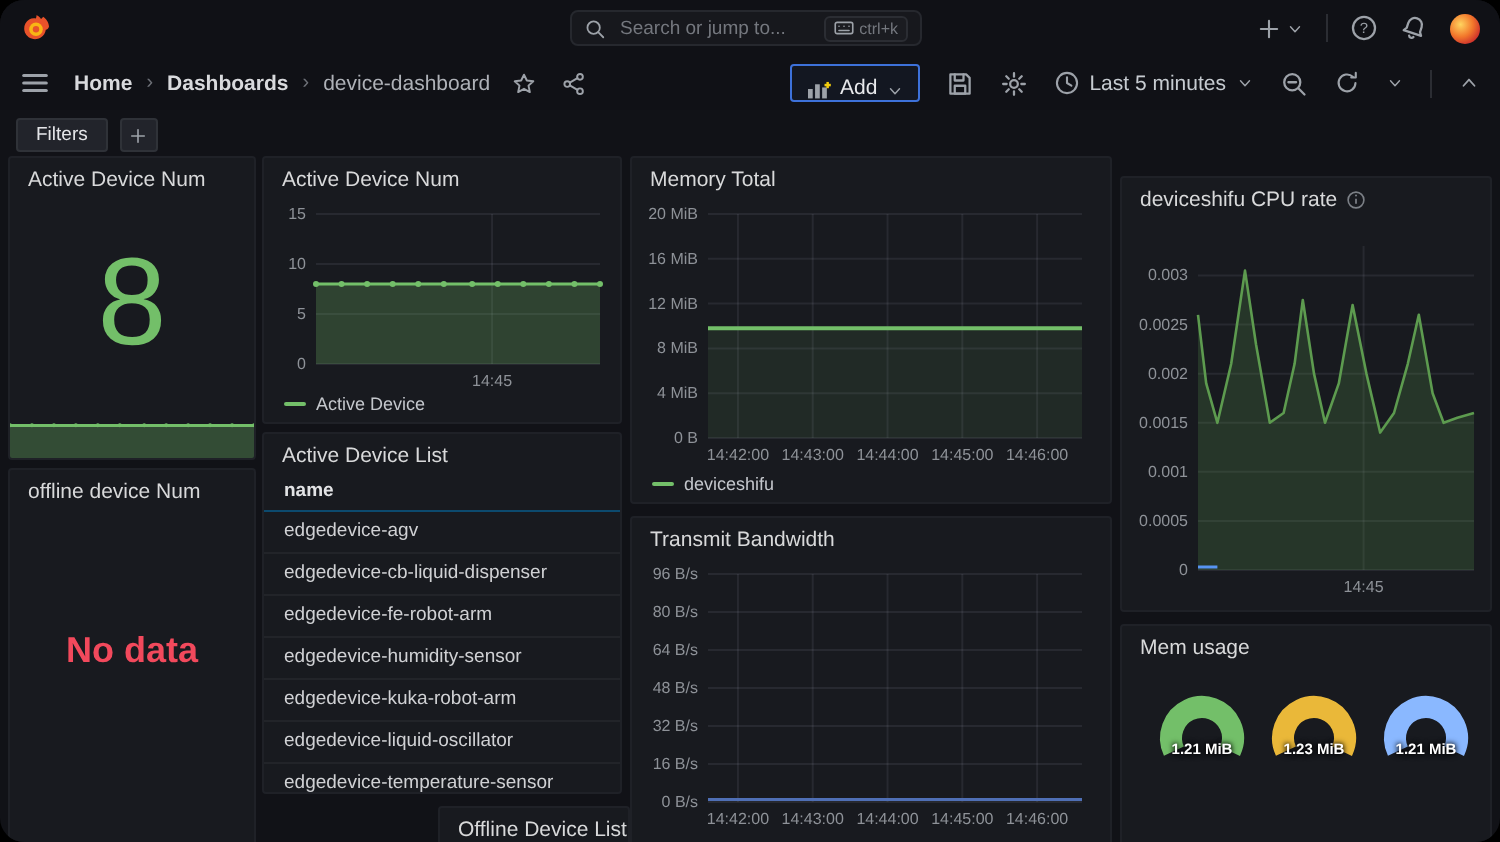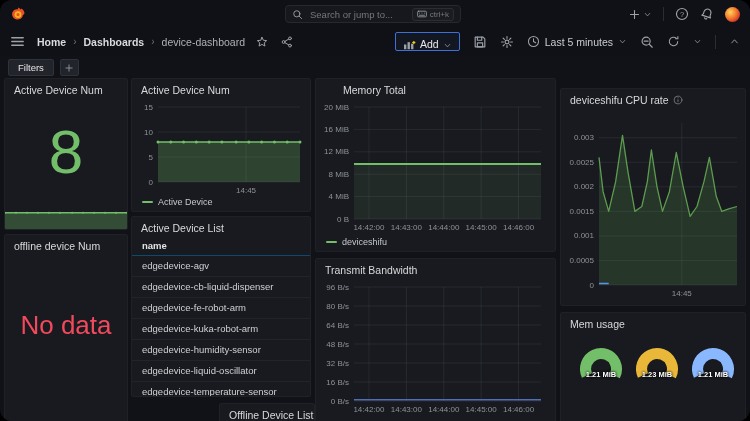--- a/index.html
+++ b/index.html
@@ -43,31 +43,31 @@
   
   .panel{position:absolute;background:#181a1f;border:1px solid #1f2127;border-radius:2px;box-sizing:border-box;overflow:hidden;}
   .ptitle{font-size:10.5px;font-weight:500;color:#d8d9da;padding:5px 9px 2px;white-space:nowrap;overflow:hidden;
     display:flex;align-items:center;gap:4px;}
   #p-active-stat{left:4px;top:78px;width:124px;height:152px;}
   .stat-value{position:absolute;left:0;right:0;top:20px;bottom:26px;display:flex;align-items:center;
     justify-content:center;font-size:62px;font-weight:500;}
   .spark{position:absolute;left:0;right:0;bottom:0;height:21px;}
   #p-offline-stat{left:4px;top:234px;width:124px;height:196px;}
   .nodata{position:absolute;left:0;right:0;top:55px;height:70px;display:flex;align-items:center;
-    justify-content:center;font-size:26px;font-weight:400;}
+    justify-content:center;font-size:18px;font-weight:700;}
   #p-active-ts{left:131px;top:78px;width:180px;height:134px;}
   .chart{position:absolute;left:4px;right:4px;text-align:center;}
   #c-active{top:20px;height:98px;}
   .legend{position:absolute;bottom:4px;left:10px;display:flex;align-items:center;gap:5px;font-size:9px;color:#c4c7cc;}
   .dash{width:11px;height:2px;border-radius:1px;}
   #p-active-list{left:131px;top:216px;width:180px;height:181px;}
   .thead{font-size:9.5px;font-weight:700;color:#e2e3e5;padding:4px 10px;border-bottom:1px solid #0c4a6e;}
   .trow{font-size:9.5px;color:#d0d1d4;padding:4px 10px 5px;border-bottom:1px solid #222429;white-space:nowrap;overflow:hidden;}
   #p-offline-list{left:219px;top:403px;width:96px;height:21px;}
-  #p-memory{left:315px;top:78px;width:241px;height:174px;padding-left:18px;}
+  #p-memory{left:315px;top:78px;width:241px;height:174px;}
   #c-memory{top:20px;height:138px;}
   #p-transmit{left:315px;top:258px;width:241px;height:172px;}
   #c-transmit{top:20px;height:140px;}
   #p-cpu{left:560px;top:88px;width:186px;height:218px;}
   #c-cpu{top:22px;height:190px;left:2px;right:2px;}
   #p-mem-usage{left:560px;top:312px;width:186px;height:116px;}
   .gauges{display:flex;justify-content:space-between;padding:0 12px;margin-top:14px;}
   .gauge{position:relative;width:56px;height:40px;}
   .gauge-val{position:absolute;left:0;right:0;top:24px;text-align:center;font-size:7.5px;font-weight:700;color:#fff;
     text-shadow:0 0 2px rgba(0,0,0,.95),0 0 3px rgba(0,0,0,.9);}
@@ -285,22 +285,22 @@
       </div>
     </div>
 
     <div class="panel" id="p-active-list">
       <div class="ptitle">Active Device List</div>
       <div class="thead">name</div>
       <div>
           <div class="trow">edgedevice-agv</div>
           <div class="trow">edgedevice-cb-liquid-dispenser</div>
           <div class="trow">edgedevice-fe-robot-arm</div>
+          <div class="trow">edgedevice-humidity-sensor</div>
           <div class="trow">edgedevice-kuka-robot-arm</div>
-          <div class="trow">edgedevice-humidity-sensor</div>
           <div class="trow">edgedevice-liquid-oscillator</div>
           <div class="trow">edgedevice-temperature-sensor</div>
         </div>
     </div>
 
     <div class="panel" id="p-offline-list">
       <div class="ptitle">Offline Device List</div>
     </div>
 
     <div class="panel" id="p-memory">

